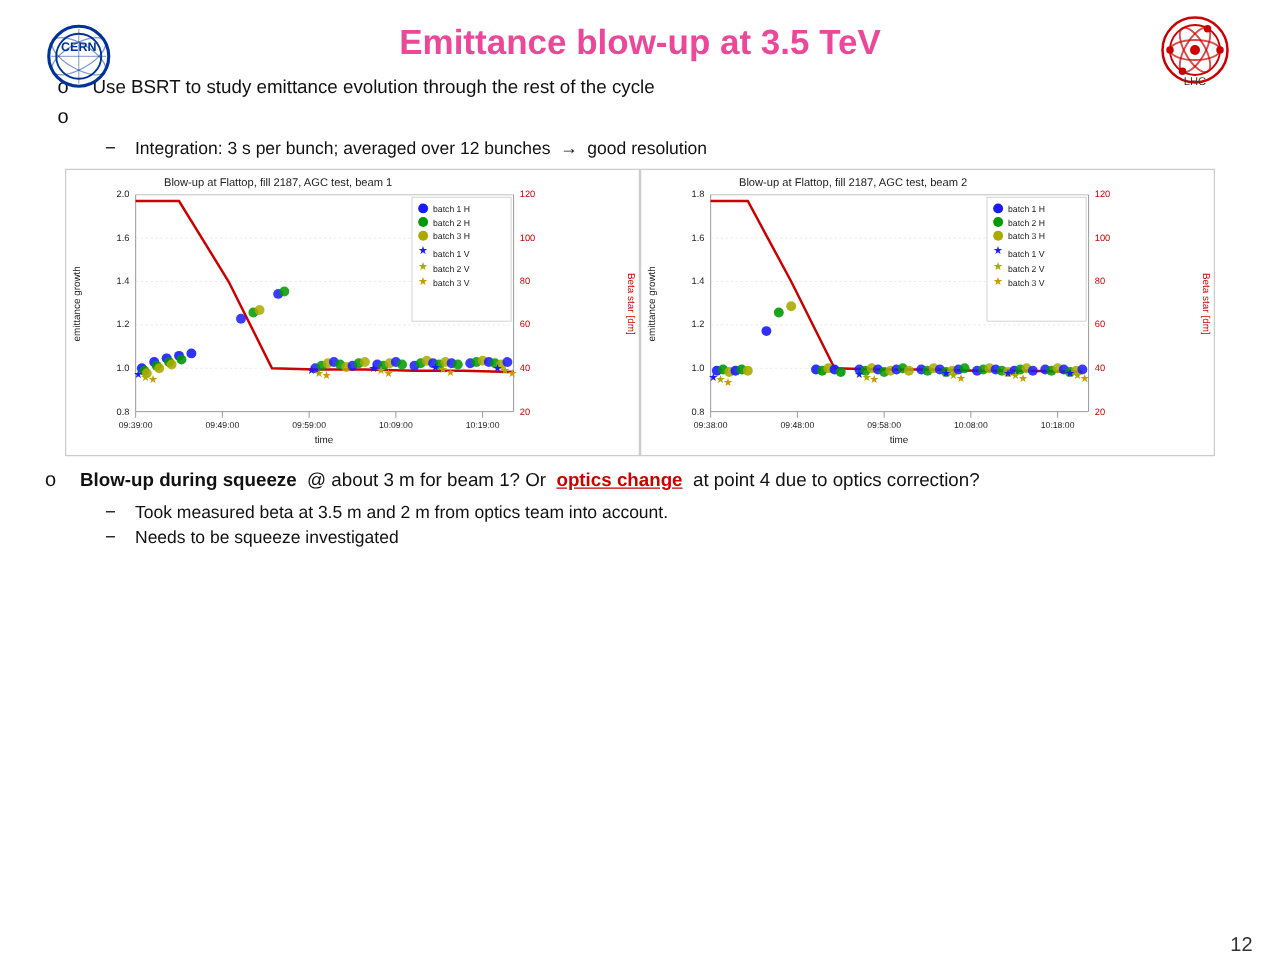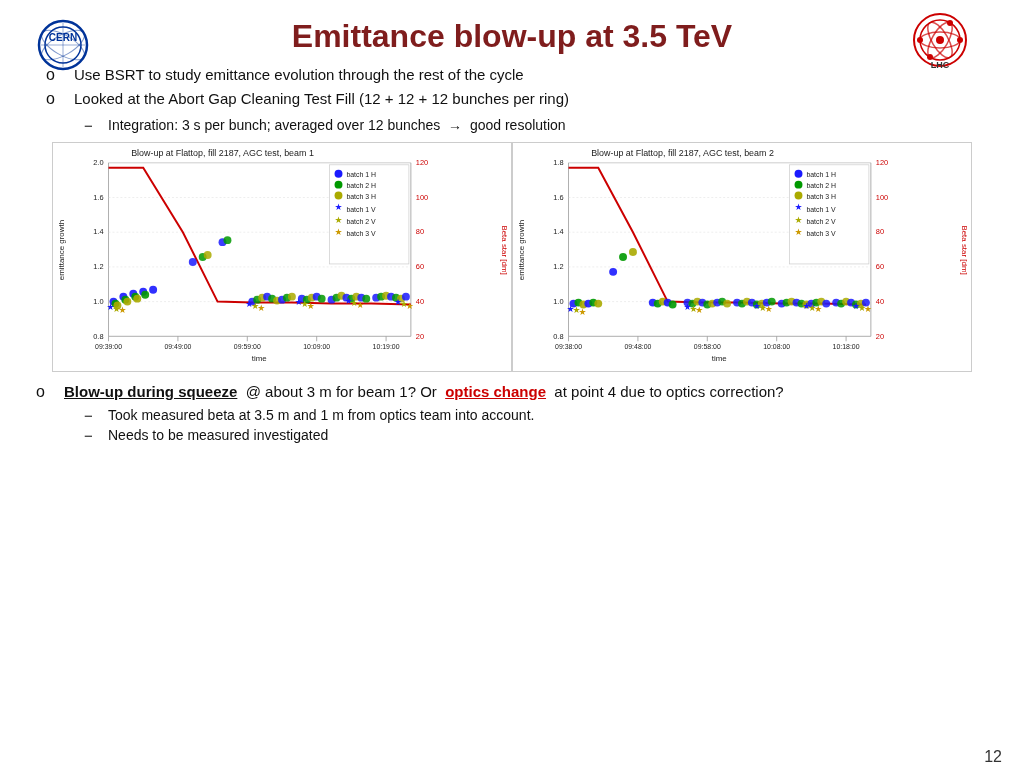--- a/index.html
+++ b/index.html
@@ -23,40 +23,39 @@
 
     
     .header {
       display: flex;
       align-items: center;
       justify-content: center;
       position: relative;
       margin-bottom: 10px;
     }
     .header-title {
-      font-size: 32px;
+      font-size: 28px;
       font-weight: bold;
-      color: #7f1d1d;
+      color: #ec4899;
       text-align: left;
     }
     .logo-cern {
       position: absolute;
       left: 0;
       top: 0;
       width: 54px;
       height: 54px;
     }
     .logo-lhc {
       position: absolute;
-      right: 16px;
+      right: 0;
       top: -6px;
       display: flex;
       flex-direction: column;
       align-items: center;
-      font-weight: bold;
     }
 
     
     .bullet-list {
       margin-left: 10px;
       margin-bottom: 6px;
     }
     .bullet-item {
       display: flex;
       align-items: flex-start;
@@ -169,21 +168,20 @@
     </div>
   </div>
 
   <div class="bullet-list">
     <div class="bullet-item">
       <span class="bullet-o">o</span>
       <span class="bullet-text">Use BSRT to study emittance evolution through the rest of the cycle</span>
     </div>
     <div class="bullet-item">
       <span class="bullet-o">o</span>
-      <span class="bullet-text">Looked at the Abort Gap Cleaning Test Fill (12 + 12 + 12 bunches per ring)</span>
     </div>
   </div>
 
   <div class="sub-bullet-list">
     <div class="sub-bullet-item">
       <span class="sub-bullet-dash">−</span>
       <span class="sub-bullet-text">
         Integration: 3 s per bunch; averaged over 12 bunches &nbsp;→&nbsp; good resolution
       </span>
     </div>
@@ -467,34 +465,34 @@
         <text x="287" y="93" font-size="9" fill="#cc9900" text-anchor="middle">★</text>
         <text x="295" y="94" font-size="7" font-family="Arial" fill="#222">batch 3 V</text>
       </svg>
     </div>
   </div>
 
   <div class="bottom-section">
     <div class="bullet-item">
       <span class="bullet-o">o</span>
       <span class="bullet-text">
-        <span style="text-decoration: underline; font-weight: bold; text-align: center;">Blow-up during squeeze</span>
+        <span style="font-weight: bold; text-align: center;">Blow-up during squeeze</span>
         &nbsp;@ about 3 m for beam 1? Or&nbsp;
         <span style="color: #cc0000; font-weight: bold; text-decoration: underline;">optics change</span>
         &nbsp;at point 4 due to optics correction?
       </span>
     </div>
 
     <div class="sub-bullet-list">
       <div class="sub-bullet-item">
         <span class="sub-bullet-dash">−</span>
-        <span class="sub-bullet-text">Took measured beta at 3.5 m and 1 m from optics team into account.</span>
+        <span class="sub-bullet-text">Took measured beta at 3.5 m and 2 m from optics team into account.</span>
       </div>
       <div class="sub-bullet-item">
         <span class="sub-bullet-dash">−</span>
-        <span class="sub-bullet-text">Needs to be measured investigated</span>
+        <span class="sub-bullet-text">Needs to be squeeze investigated</span>
       </div>
     </div>
   </div>
 
   <div class="page-number">12</div>
 
 </div>
 
 </body></html>

